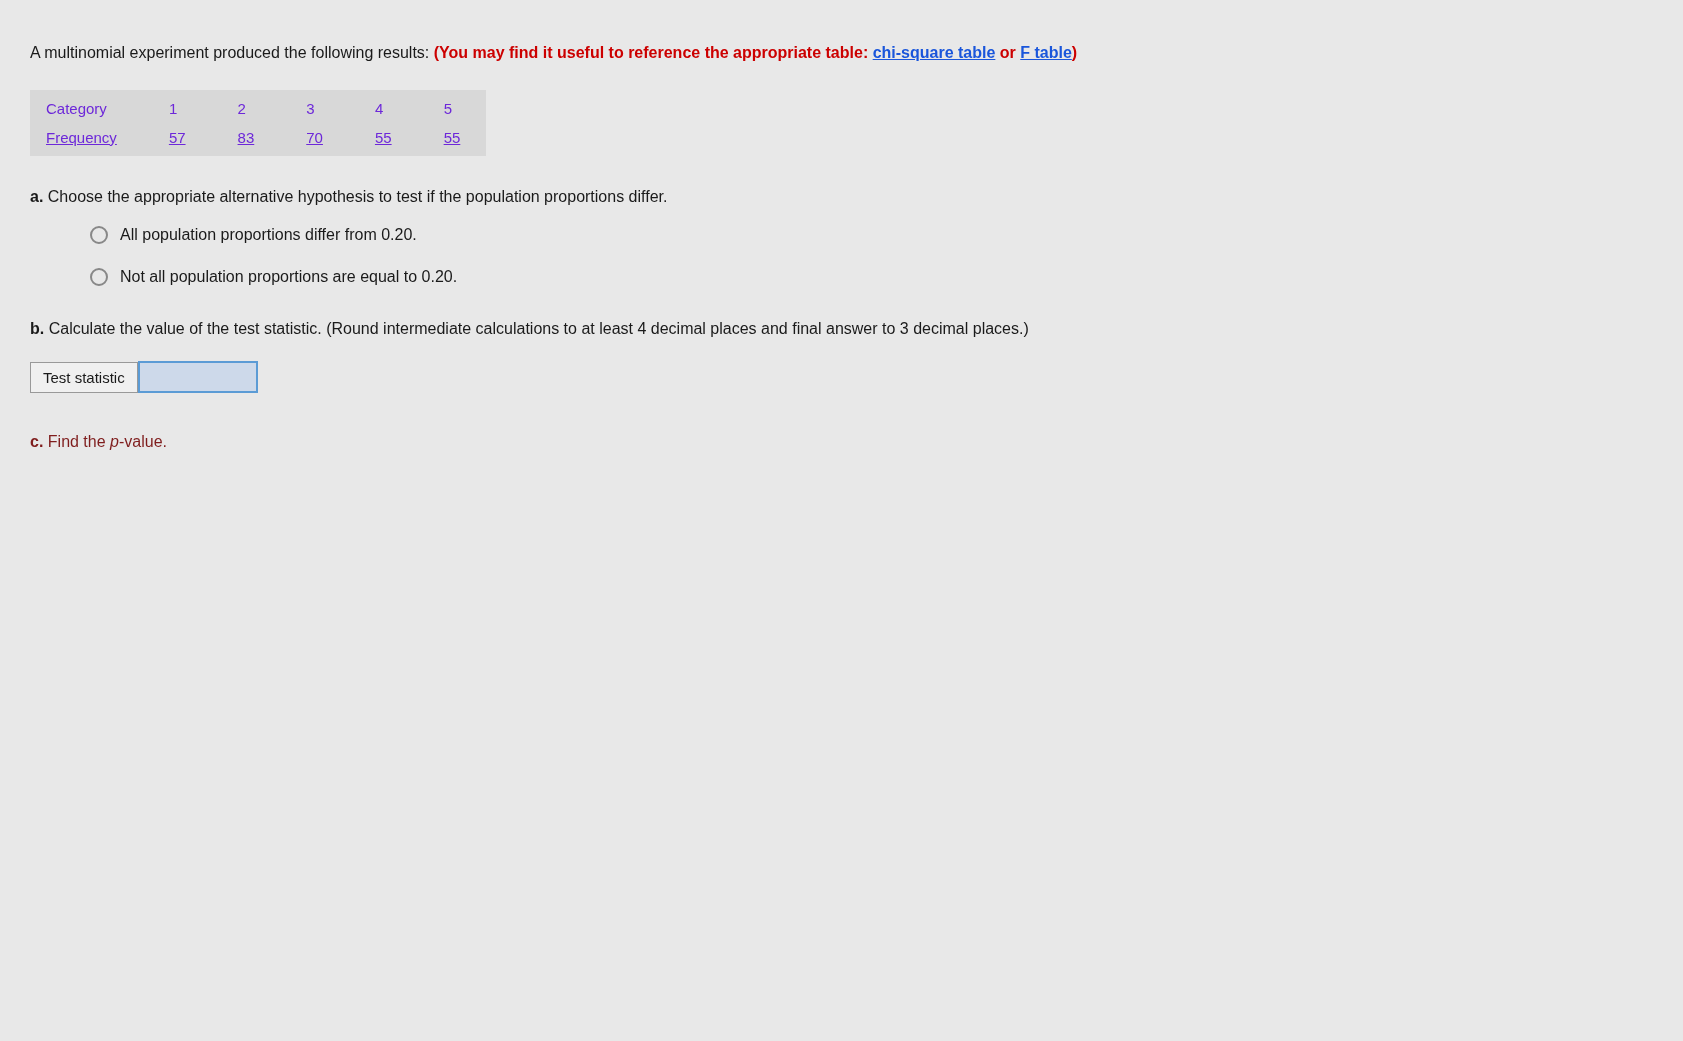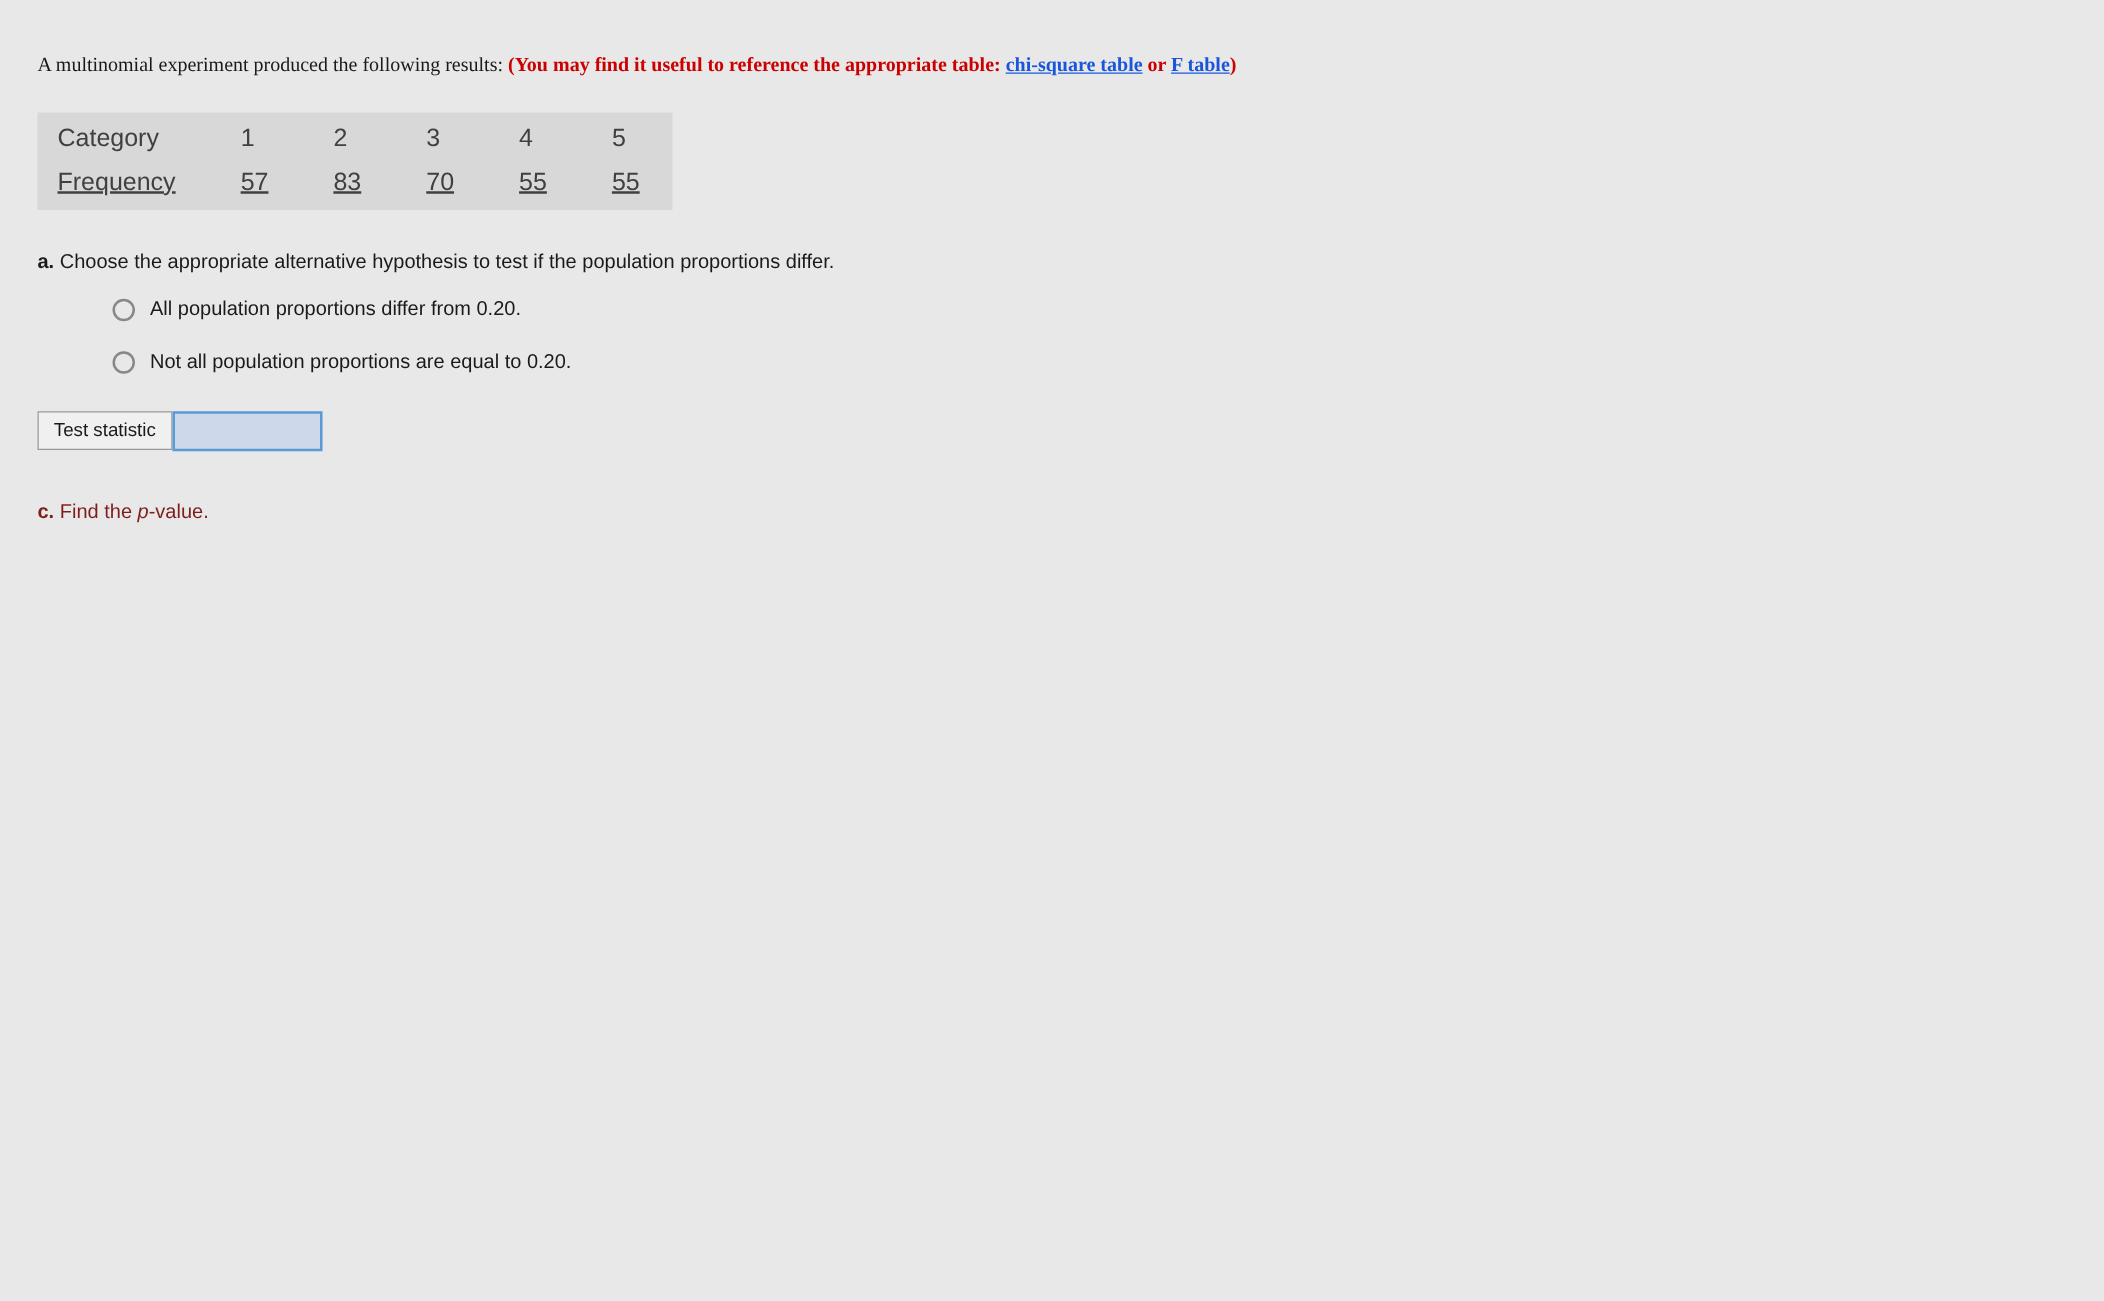--- a/index.html
+++ b/index.html
@@ -20,21 +20,20 @@
 
     .page-content {
       max-width: 1300px;
     }
 
     .intro-text {
       font-size: 16px;
       line-height: 1.6;
       margin-bottom: 24px;
       color: #1a1a1a;
-      font-family: Liberation Serif, serif;
     }
 
     .intro-text .bold-red {
       color: #cc0000;
       font-weight: bold;
     }
 
     .intro-text .link-blue {
       color: #1a56db;
       text-decoration: underline;
@@ -52,22 +51,22 @@
       display: inline-block;
     }
 
     .data-table {
       border-collapse: collapse;
       background-color: #d8d8d8;
     }
 
     .data-table td {
       padding: 6px 26px;
-      font-size: 20px;
-      color: #404040;
+      font-size: 15px;
+      color: #6d28d9;
       border: none;
     }
 
     .data-table tr:first-child td {
       padding-top: 10px;
     }
 
     .data-table tr:last-child td {
       padding-bottom: 10px;
       text-decoration: underline;
@@ -197,20 +196,24 @@
       <div class="radio-circle"></div>
       <span>All population proportions differ from 0.20.</span>
     </div>
     <div class="radio-option">
       <div class="radio-circle"></div>
       <span>Not all population proportions are equal to 0.20.</span>
     </div>
   </div>
 
   
+  <p class="part-b-text">
+    <strong>b.</strong>
+    <span> Calculate the value of the test statistic. </span><span class="bold-red">(Round intermediate calculations to at least 4 decimal places and final answer to 3 decimal places.)</span>
+  </p>
 
   <div class="test-statistic-row">
     <div class="test-statistic-label">Test statistic</div>
     <input class="test-statistic-input" type="text" value="" style="">
   </div>
 
   
   <p class="part-c-text">
     <strong>c.</strong>
     <span> Find the <em>p</em>-value.</span>

